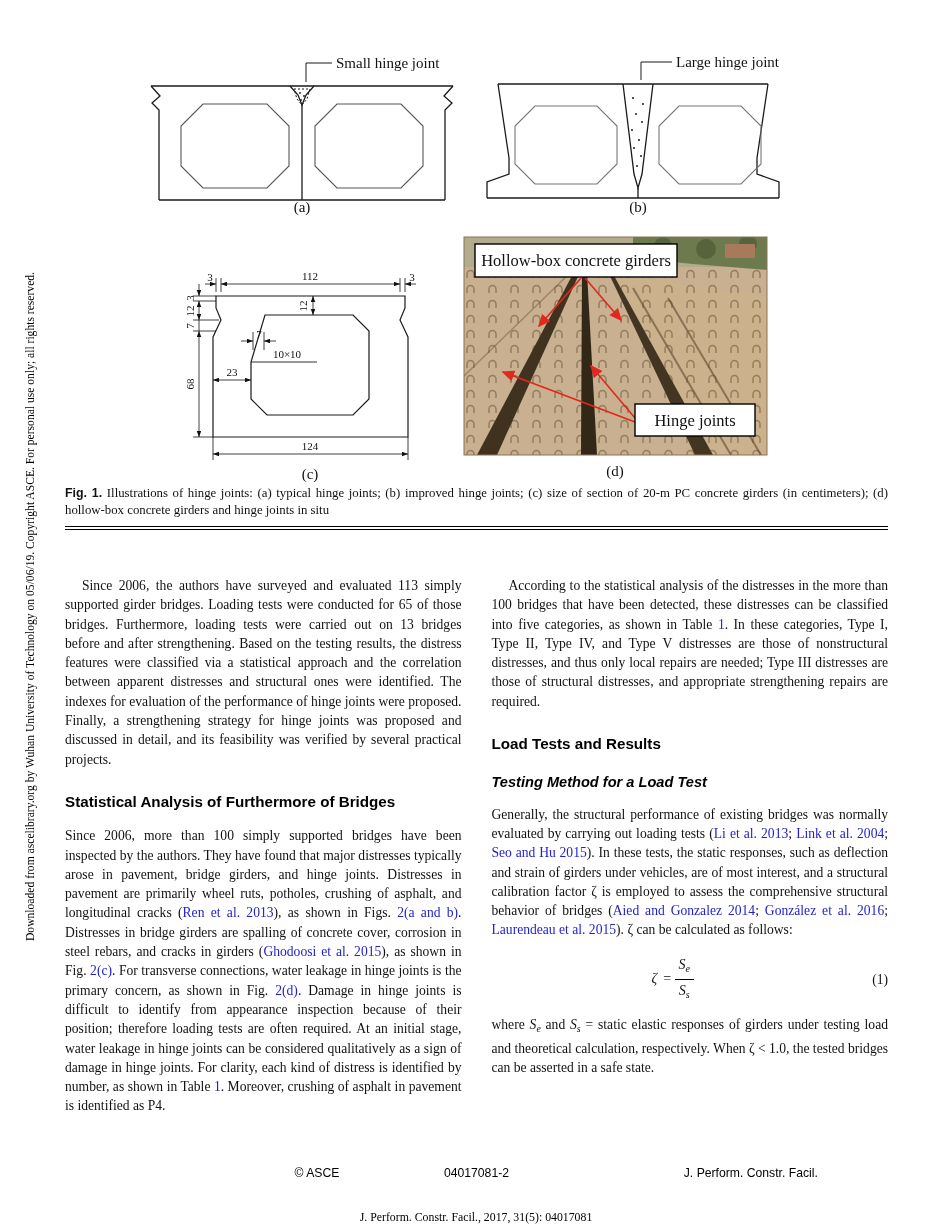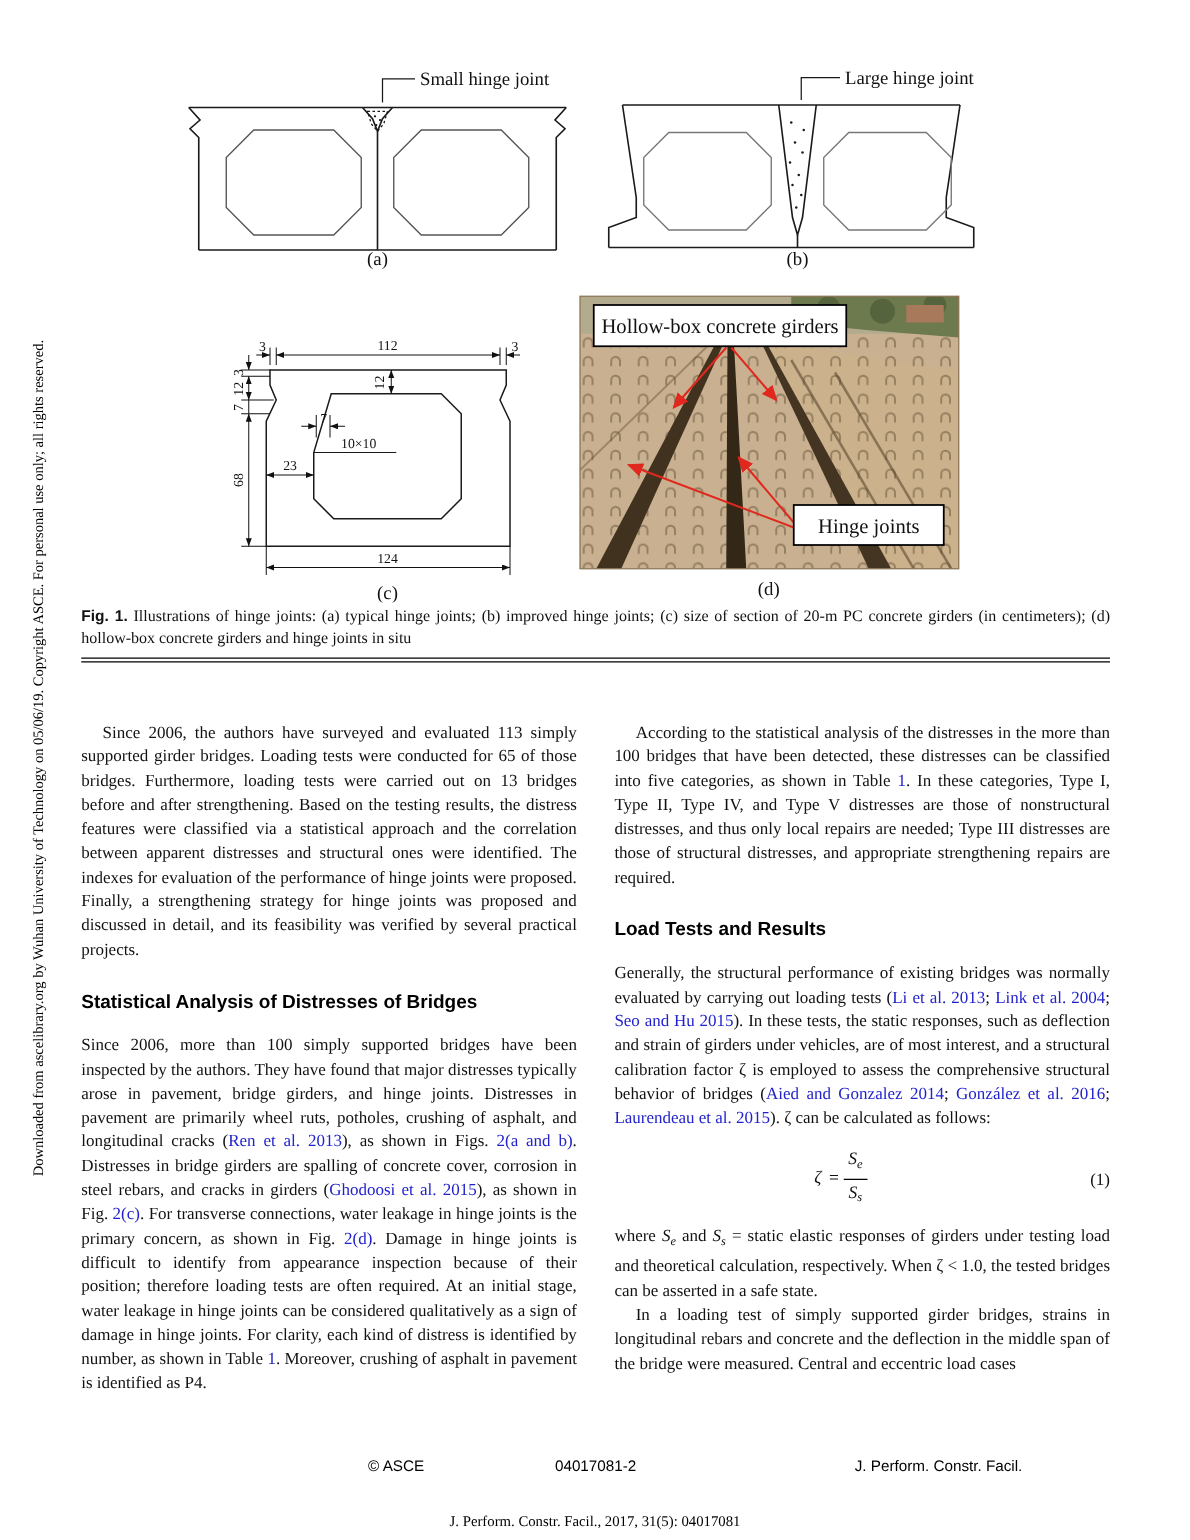--- a/index.html
+++ b/index.html
@@ -205,39 +205,39 @@
 
     <div class="caption">
       <b class="cap-label">Fig. 1.</b><span> Illustrations of hinge joints: (a) typical hinge joints; (b) improved hinge joints; (c) size of section of 20-m PC concrete girders (in centimeters); (d) hollow-box concrete girders and hinge joints in situ</span>
     </div>
     <div class="double-rule"></div>
   </div>
 
   <div class="columns">
     <div class="col">
       <p class="indent"><span>Since 2006, the authors have surveyed and evaluated 113 simply supported girder bridges. Loading tests were conducted for 65 of those bridges. Furthermore, loading tests were carried out on 13 bridges before and after strengthening. Based on the testing results, the distress features were classified via a statistical approach and the correlation between apparent distresses and structural ones were identified. The indexes for evaluation of the performance of hinge joints were proposed. Finally, a strengthening strategy for hinge joints was proposed and discussed in detail, and its feasibility was verified by several practical projects.</span></p>
-      <h2>Statistical Analysis of Distresses of Bridges</h2>
+      <h2>Statistical Analysis of Furthermore of Bridges</h2>
       <p><span>Since 2006, more than 100 simply supported bridges have been inspected by the authors. They have found that major distresses typically arose in pavement, bridge girders, and hinge joints. Distresses in pavement are primarily wheel ruts, potholes, crushing of asphalt, and longitudinal cracks (</span><a class="lnk">Ren et al. 2013</a><span>), as shown in Figs. </span><a class="lnk">2(a and b)</a><span>. Distresses in bridge girders are spalling of concrete cover, corrosion in steel rebars, and cracks in girders (</span><a class="lnk">Ghodoosi et al. 2015</a><span>), as shown in Fig. </span><a class="lnk">2(c)</a><span>. For transverse connections, water leakage in hinge joints is the primary concern, as shown in Fig. </span><a class="lnk">2(d)</a><span>. Damage in hinge joints is difficult to identify from appearance inspection because of their position; therefore loading tests are often required. At an initial stage, water leakage in hinge joints can be considered qualitatively as a sign of damage in hinge joints. For clarity, each kind of distress is identified by number, as shown in Table </span><a class="lnk">1</a><span>. Moreover, crushing of asphalt in pavement is identified as P4.</span></p>
     </div>
     <div class="col">
       <p class="indent"><span>According to the statistical analysis of the distresses in the more than 100 bridges that have been detected, these distresses can be classified into five categories, as shown in Table </span><a class="lnk">1</a><span>. In these categories, Type I, Type II, Type IV, and Type V distresses are those of nonstructural distresses, and thus only local repairs are needed; Type III distresses are those of structural distresses, and appropriate strengthening repairs are required.</span></p>
       <h2>Load Tests and Results</h2>
+      <h3>Testing Method for a Load Test</h3>
       <p><span>Generally, the structural performance of existing bridges was normally evaluated by carrying out loading tests (</span><a class="lnk">Li et al. 2013</a><span>; </span><a class="lnk">Link et al. 2004</a><span>; </span><a class="lnk">Seo and Hu 2015</a><span>). In these tests, the static responses, such as deflection and strain of girders under vehicles, are of most interest, and a structural calibration factor ζ is employed to assess the comprehensive structural behavior of bridges (</span><a class="lnk">Aied and Gonzalez 2014</a><span>; </span><a class="lnk">González et al. 2016</a><span>; </span><a class="lnk">Laurendeau et al. 2015</a><span>). ζ can be calculated as follows:</span></p>
       <div class="equation">
         <span class="eq-center">
           <span class="eq-zeta">ζ</span><span>=</span>
           <span class="frac">
             <span class="num"><span>S</span><sub class="sb">e</sub></span>
             <span class="den"><span>S</span><sub class="sb">s</sub></span>
           </span>
         </span>
         <span class="eq-tag">(1)</span>
       </div>
       <p><span>where </span><span class="it">S</span><span class="it sb">e</span><span> and </span><span class="it">S</span><span class="it sb">s</span><span> = static elastic responses of girders under testing load and theoretical calculation, respectively. When ζ &lt; 1.0, the tested bridges can be asserted in a safe state.</span></p>
-      <p class="indent"><span>In a loading test of simply supported girder bridges, strains in longitudinal rebars and concrete and the deflection in the middle span of the bridge were measured. Central and eccentric load cases</span></p>
     </div>
   </div>
 
   <div class="footer">
     <span class="f-left">© ASCE</span>
     <span class="f-mid">04017081-2</span>
     <span class="f-right">J. Perform. Constr. Facil.</span>
   </div>
 
   <div class="citation">J. Perform. Constr. Facil., 2017, 31(5): 04017081</div>

